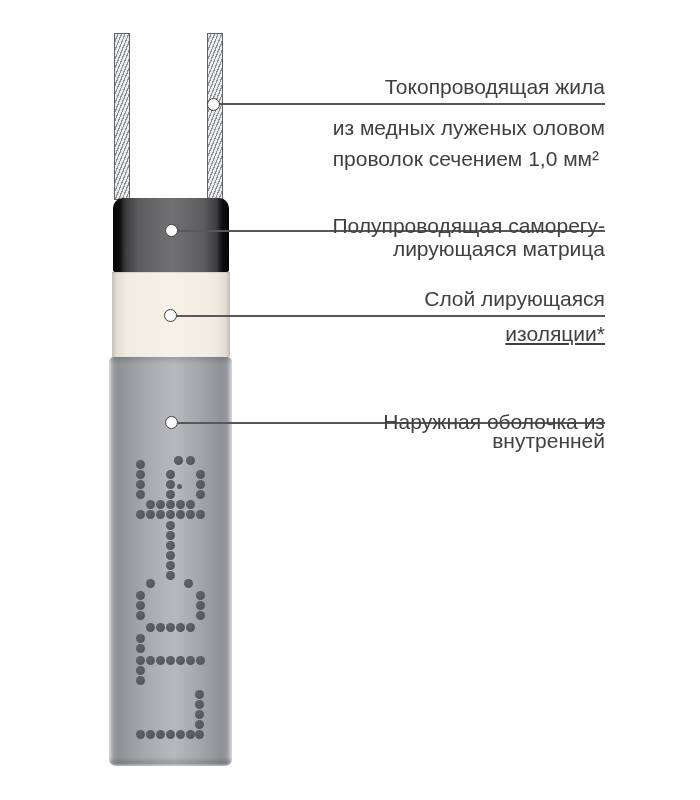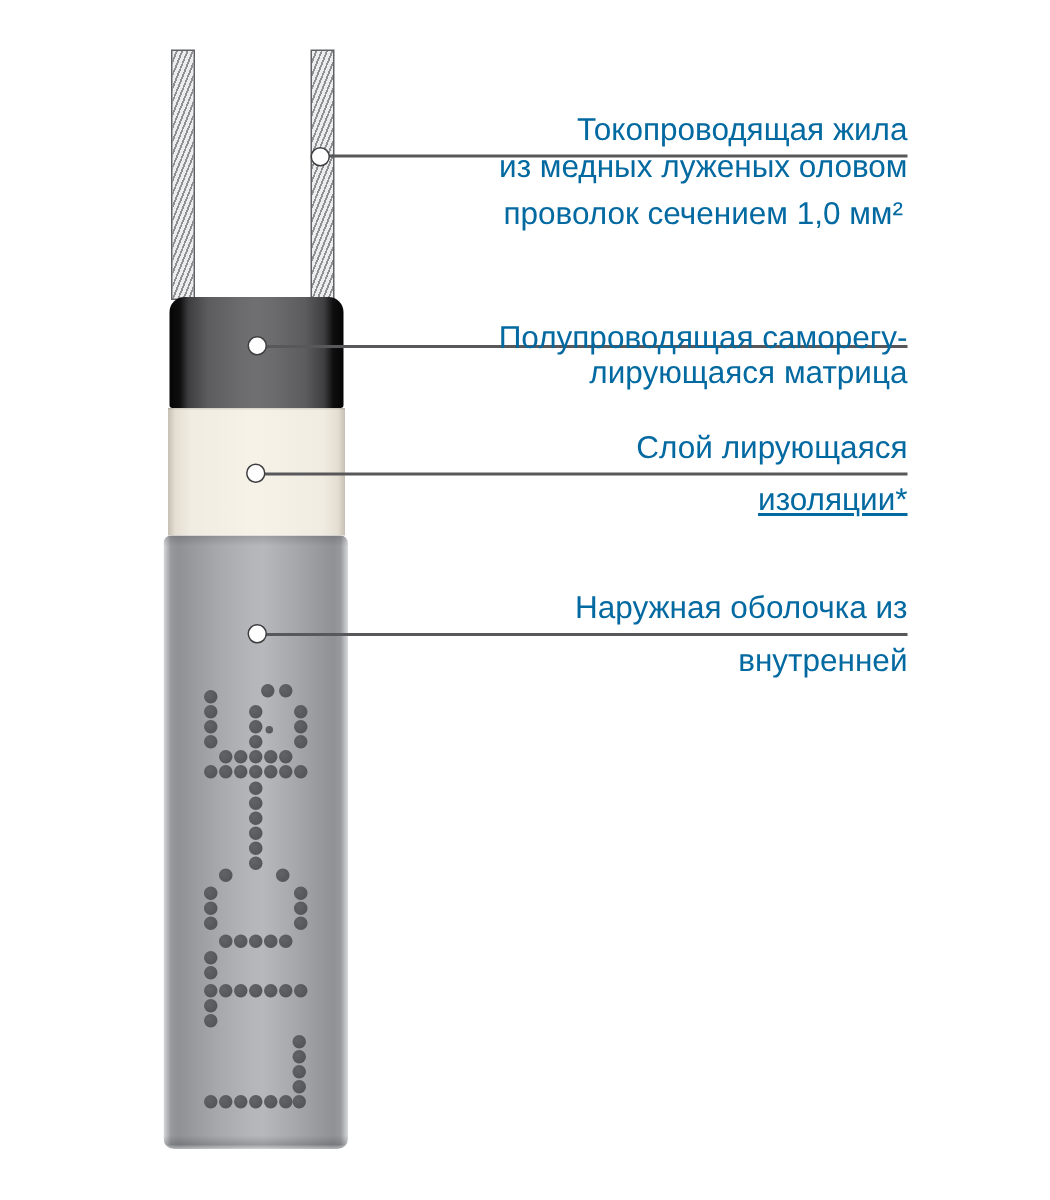--- a/index.html
+++ b/index.html
@@ -51,22 +51,22 @@
     background: radial-gradient(circle at 35% 35%, #5e5f63, #4b4c50);
     opacity: 0.95;
   }
   
   .callout-line { position: absolute; height: 1.5px; background: #58585a; }
   .callout-dot {
     position: absolute; width: 11px; height: 11px; border-radius: 50%;
     background: #ffffff; border: 1.6px solid #3f3f41; z-index: 3;
   }
   .lbl {
-    position: absolute; right: 95px; text-align: center;
-    font-size: 21px; line-height: 31px; color: #0369a1; white-space: nowrap;
+    position: absolute; right: 95px; text-align: left;
+    font-size: 21px; line-height: 31px; color: #404040; white-space: nowrap;
   }
 </style>
 </head>
 <body>
 
 <div class="canvas">
 
   <div class="wire left"></div>
   <div class="wire right"></div>
   <div class="matrix"></div>
@@ -138,39 +138,39 @@
       <div class="mdot" style="left: 155.5px; top: 729.5px; width: 9px; height: 9px;"></div>
       <div class="mdot" style="left: 165.5px; top: 729.5px; width: 9px; height: 9px;"></div>
       <div class="mdot" style="left: 175.5px; top: 729.5px; width: 9px; height: 9px;"></div>
       <div class="mdot" style="left: 185.5px; top: 729.5px; width: 9px; height: 9px;"></div>
       <div class="mdot" style="left: 194.5px; top: 729.5px; width: 9px; height: 9px;"></div>
     </div>
 
   <div class="callout-line" style="left:214px; top:103px; width:391px;"></div>
   <div class="callout-dot" style="left:207px; top:98px;"></div>
   <div class="lbl" style="top:71px;">Токопроводящая жила</div>
-  <div class="lbl" style="top:96px;">
+  <div class="lbl" style="top:112px;">
     <div>из медных луженых оловом</div>
     <div>проволок сечением 1,0 мм²</div>
   </div>
 
   <div class="callout-line" style="left:172px; top:230px; width:433px;"></div>
   <div class="callout-dot" style="left:165px; top:224px;"></div>
   <div class="lbl" style="top:210px;">Полупроводящая саморегу-</div>
   <div class="lbl" style="top:233px;">
     <div>лирующаяся матрица</div>
   </div>
 
   <div class="callout-line" style="left:171px; top:315px; width:434px;"></div>
   <div class="callout-dot" style="left:164px; top:309px;"></div>
   <div class="lbl" style="top:283px;">Слой лирующаяся</div>
   <div class="lbl" style="top:318px;text-decoration:underline;">
     <div>изоляции*</div>
   </div>
 
   <div class="callout-line" style="left:172px; top:422px; width:433px;"></div>
   <div class="callout-dot" style="left:165px; top:416px;"></div>
-  <div class="lbl" style="top:390px;">Наружная оболочка из</div>
+  <div class="lbl" style="top:406px;">Наружная оболочка из</div>
   <div class="lbl" style="top:425px;">
     <div>внутренней</div>
   </div>
 
 </div>
 
 </body></html>

